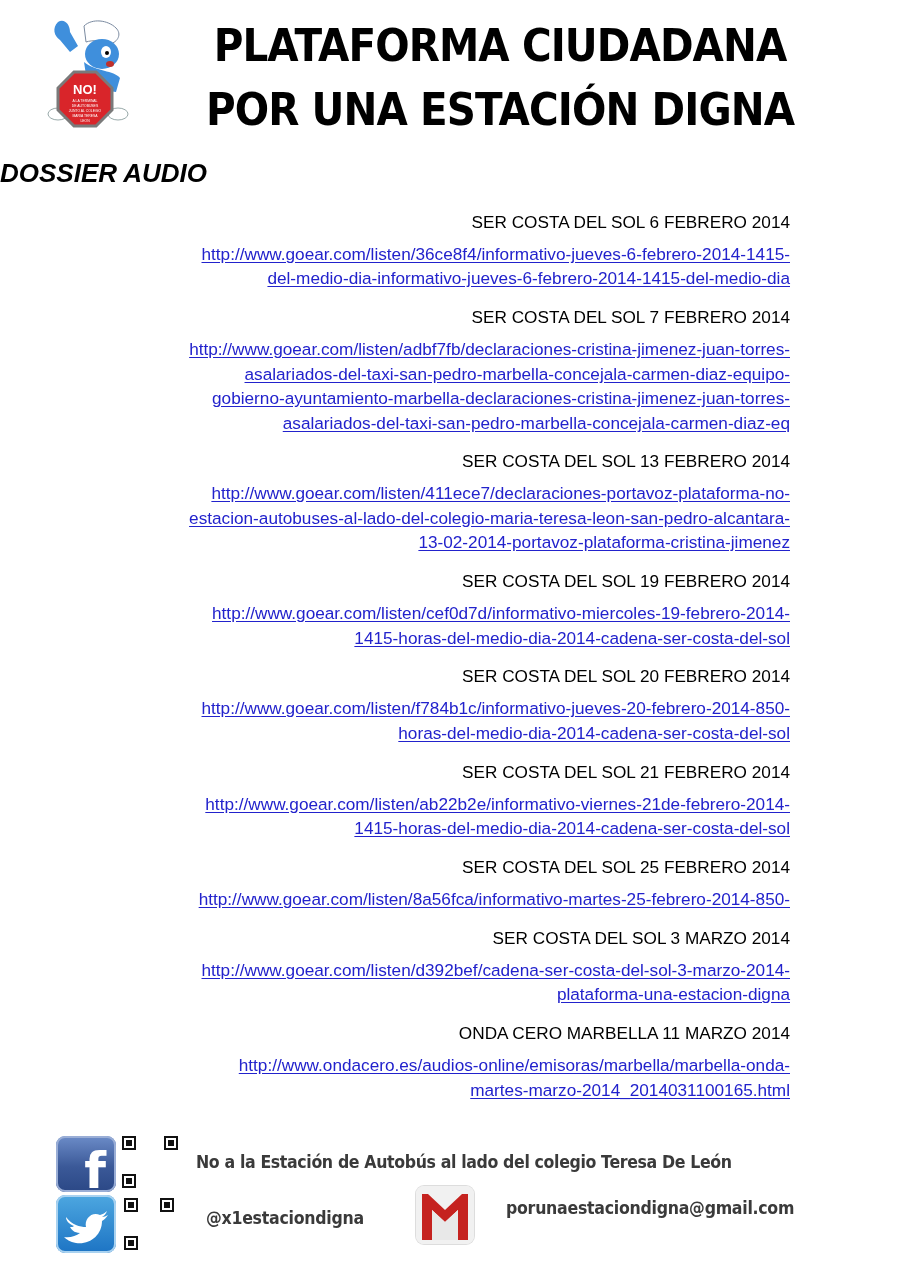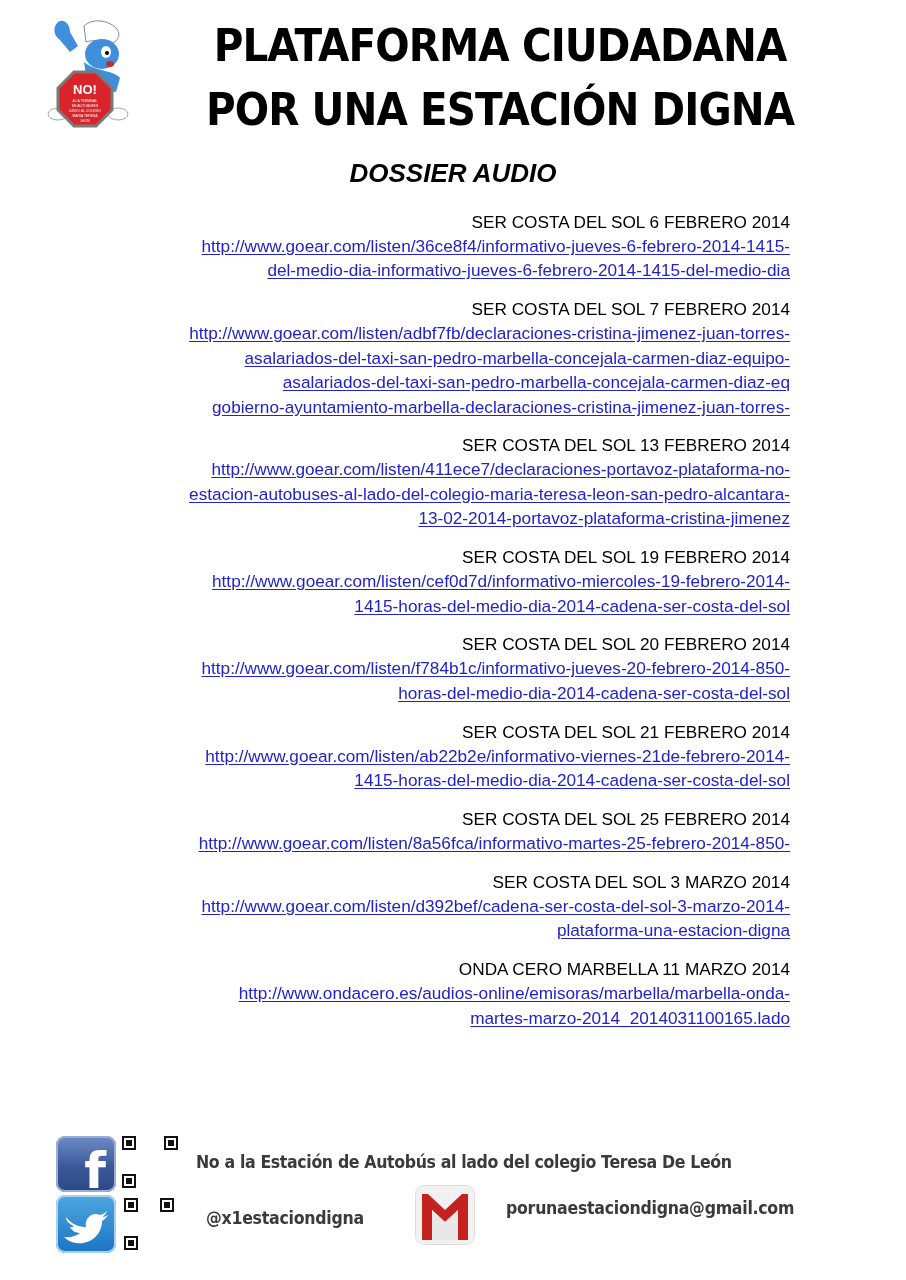--- a/index.html
+++ b/index.html
@@ -1,24 +1,24 @@
 <!DOCTYPE html>
 <html><head>
 <meta charset="utf-8">
 <style>
   html, body { margin: 0; padding: 0; background: #ffffff; }
   body { width: 906px; height: 1280px; position: relative; overflow: hidden; font-family: "Liberation Sans", sans-serif; color: #000; }
   .logo { position: absolute; left: 44px; top: 18px; width: 90px; height: 112px; }
   .title { position: absolute; left: 180px; top: 14px; width: 640px; text-align: center; font-family: "DejaVu Sans", sans-serif; font-weight: bold; font-size: 44px; line-height: 64px; letter-spacing: -1px; transform: scaleX(0.92); transform-origin: center top; }
-  .subtitle { position: absolute; left: 0; width: 906px; top: 158px; text-align: center; font-family: "Liberation Sans", sans-serif; font-weight: bold; font-style: italic; font-size: 26px; text-decoration: underline; text-underline-offset: 3px; }
+  .subtitle { position: absolute; left: 0; width: 906px; top: 158px; font-family: "Liberation Sans", sans-serif; font-weight: bold; font-style: italic; font-size: 26px; text-decoration: underline; text-underline-offset: 3px; }
   .subtitle span { display: inline-block; margin-left: 0px; }
   .entries { position: absolute; left: 130px; top: 210px; width: 660px; }
   .entry { margin: 0 0 14.5px 0; text-align: right; }
   .entry-title { font-size: 17.2px; line-height: 24px; height: 24px; white-space: nowrap; }
-  .entry-link { display: block; color: #1a0dab; color: #2222cc; font-size: 17.2px; line-height: 24.4px; text-decoration: underline; text-underline-offset: 2px; }
+  .entry-link { display: block; color: #1a0dab; color: #2222cc; font-size: 17.2px; line-height: 24.4px; text-decoration: underline; text-underline-offset: 2px; margin-top: 8px; }
   .entry-link span { display: block; white-space: nowrap; }
   .footer { position: absolute; left: 0; top: 1130px; width: 906px; height: 130px; }
   .ico { position: absolute; border-radius: 9px; }
   .fb { left: 56px; top: 6px; width: 60px; height: 56px; background: linear-gradient(#6c8cc8, #3b5998 55%, #2b4886); box-shadow: inset 0 0 0 2px #9aaed6; }
   .fb span { position: absolute; right: 10px; bottom: -4px; color: #fff; font-family: "DejaVu Sans", sans-serif; font-weight: bold; font-size: 50px; line-height: 50px; }
   .tw { left: 56px; top: 65px; width: 60px; height: 58px; background: linear-gradient(#4da7e0, #1d74c4); box-shadow: inset 0 0 0 2px #a9d2f0; }
   .qr { position: absolute; background-color: #fff;
         background-image:
           linear-gradient(90deg, transparent 50%, rgba(0,0,0,0.85) 50%),
           linear-gradient(rgba(255,255,255,0.0), rgba(255,255,255,0.0));
@@ -77,22 +77,22 @@
     <a class="entry-link">
       <span>http://www.goear.com/listen/36ce8f4/informativo-jueves-6-febrero-2014-1415-</span>
       <span>del-medio-dia-informativo-jueves-6-febrero-2014-1415-del-medio-dia</span>
     </a>
   </div>
   <div class="entry">
     <div class="entry-title">SER COSTA DEL SOL 7 FEBRERO 2014</div>
     <a class="entry-link">
       <span>http://www.goear.com/listen/adbf7fb/declaraciones-cristina-jimenez-juan-torres-</span>
       <span>asalariados-del-taxi-san-pedro-marbella-concejala-carmen-diaz-equipo-</span>
+      <span>gobierno-ayuntamiento-marbella-declaraciones-cristina-jimenez-juan-torres-</span>
       <span>asalariados-del-taxi-san-pedro-marbella-concejala-carmen-diaz-eq</span>
-      <span>gobierno-ayuntamiento-marbella-declaraciones-cristina-jimenez-juan-torres-</span>
     </a>
   </div>
   <div class="entry">
     <div class="entry-title">SER COSTA DEL SOL 13 FEBRERO 2014</div>
     <a class="entry-link">
       <span>http://www.goear.com/listen/411ece7/declaraciones-portavoz-plataforma-no-</span>
       <span>estacion-autobuses-al-lado-del-colegio-maria-teresa-leon-san-pedro-alcantara-</span>
       <span>13-02-2014-portavoz-plataforma-cristina-jimenez</span>
     </a>
   </div>
@@ -127,21 +127,21 @@
     <div class="entry-title">SER COSTA DEL SOL 3 MARZO 2014</div>
     <a class="entry-link">
       <span>http://www.goear.com/listen/d392bef/cadena-ser-costa-del-sol-3-marzo-2014-</span>
       <span>plataforma-una-estacion-digna</span>
     </a>
   </div>
   <div class="entry">
     <div class="entry-title">ONDA CERO MARBELLA 11 MARZO 2014</div>
     <a class="entry-link">
       <span>http://www.ondacero.es/audios-online/emisoras/marbella/marbella-onda-</span>
-      <span>martes-marzo-2014_2014031100165.lado</span>
+      <span>martes-marzo-2014_2014031100165.html</span>
     </a>
   </div>
 </div>
 
 <div class="footer">
   <div class="ico fb">
     <span>f</span>
   </div>
   <div class="qr qr1">
     <div class="finder" style="left:0;top:0"></div>

